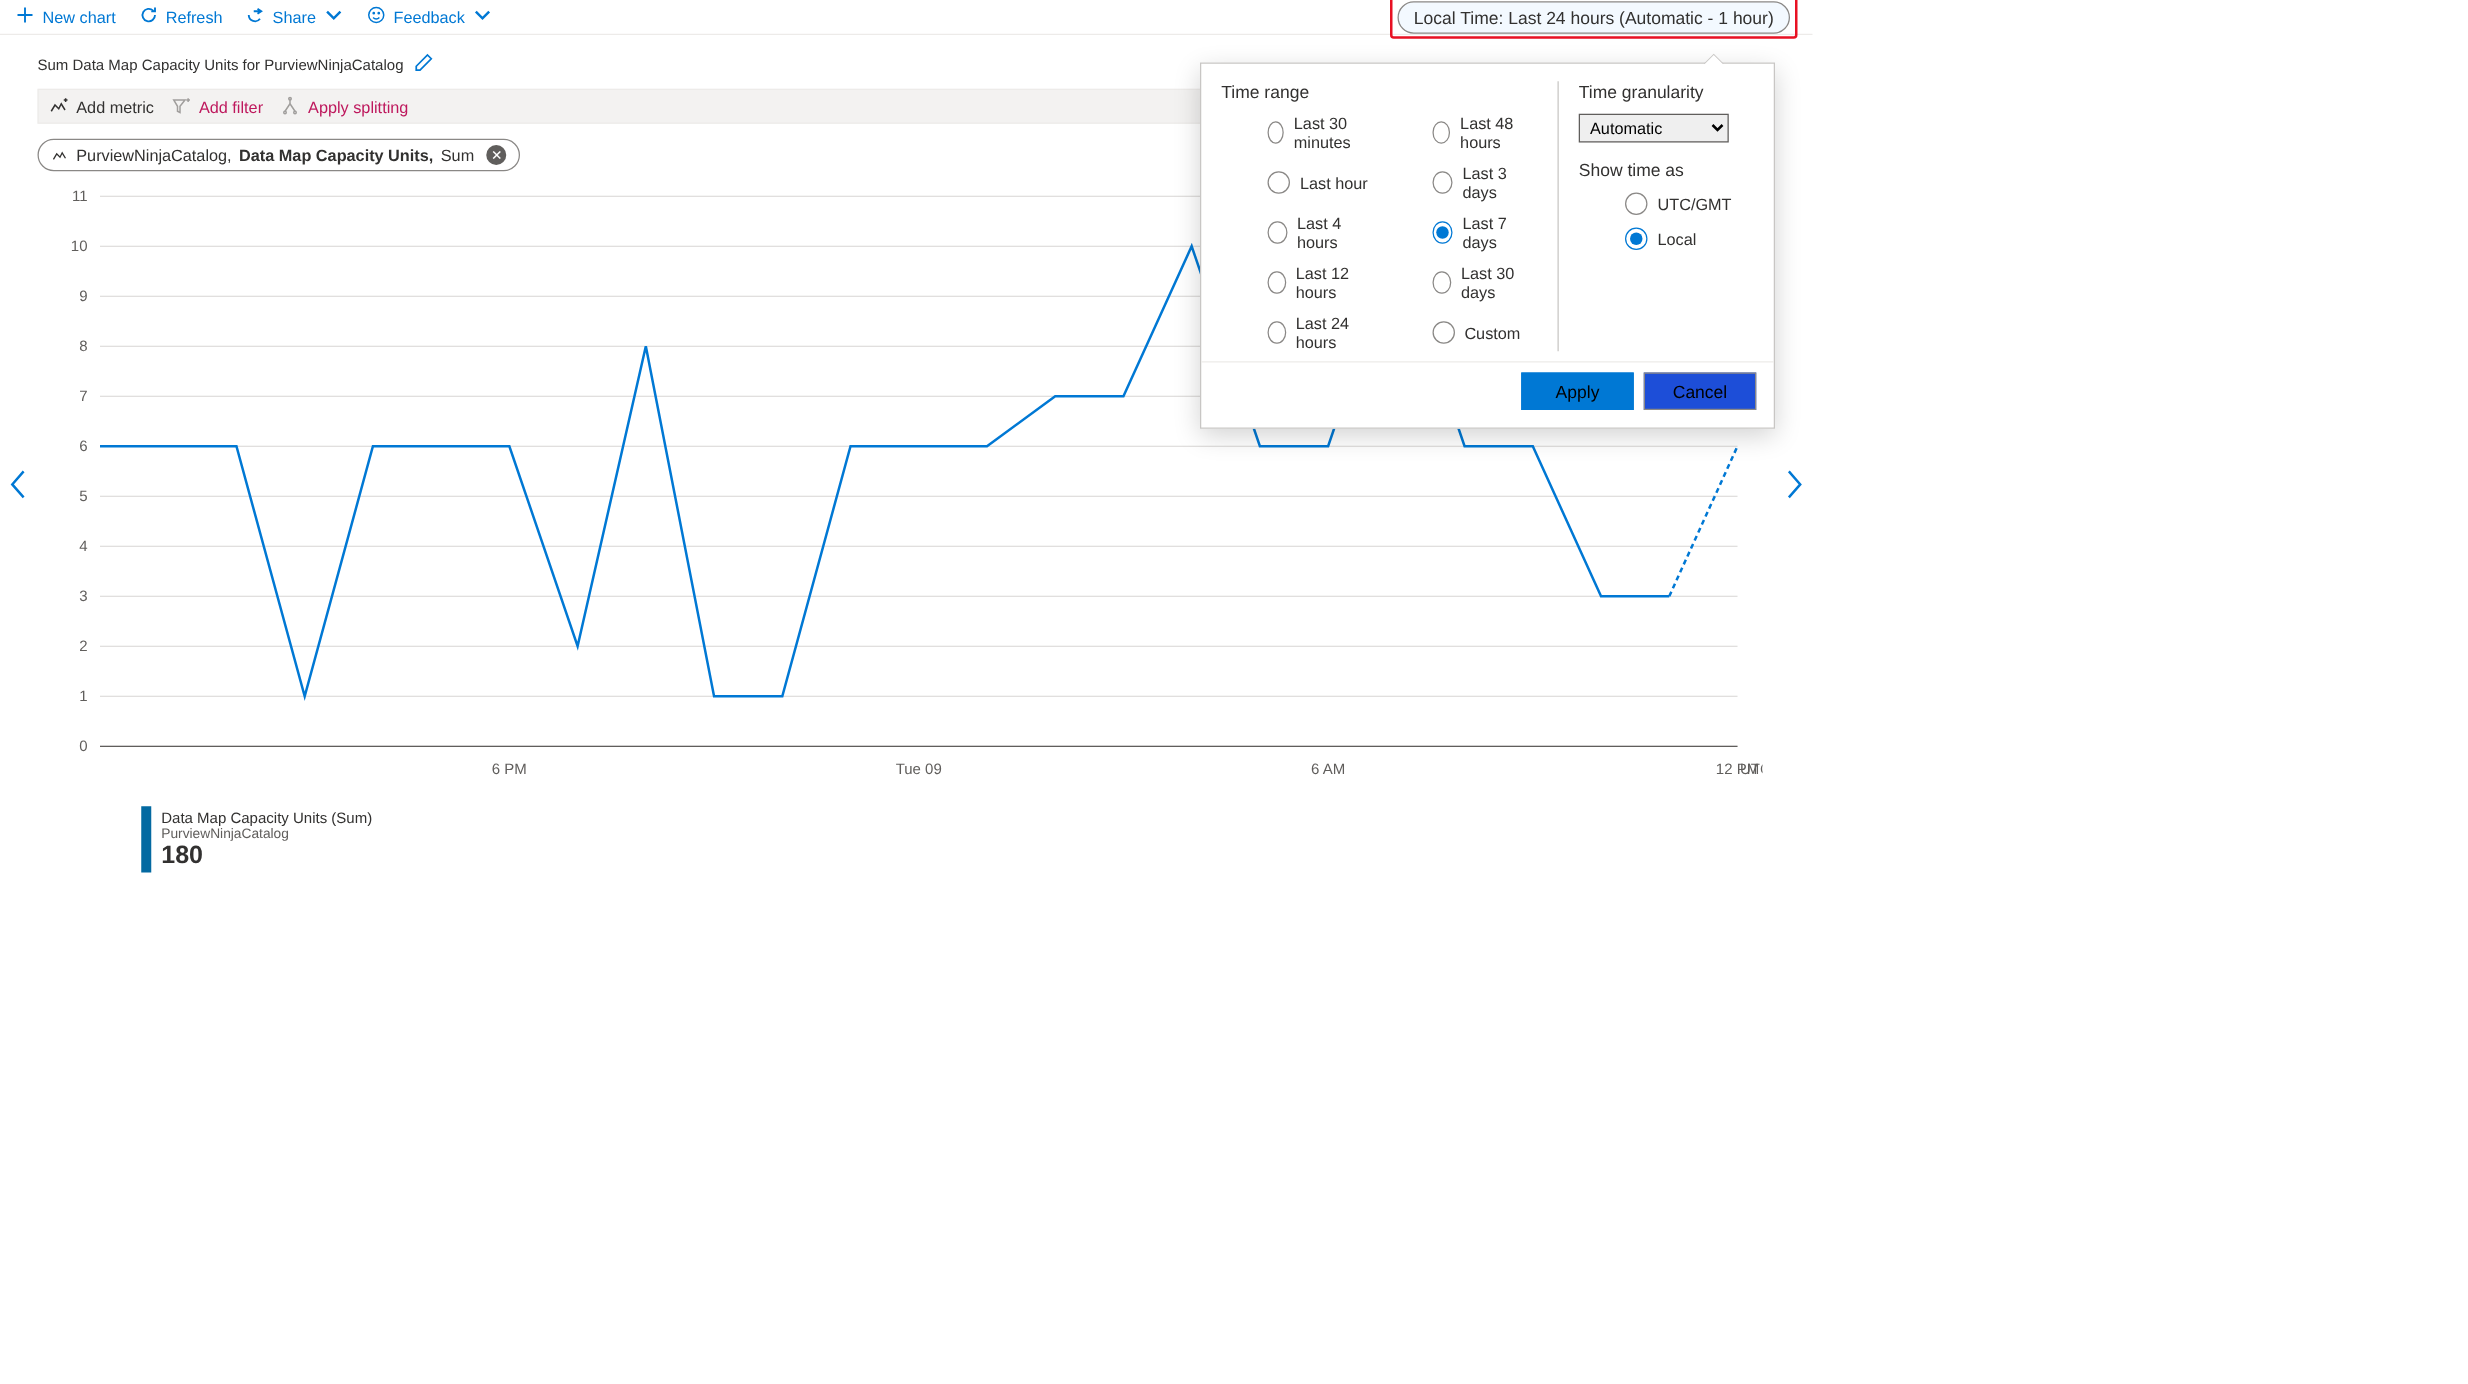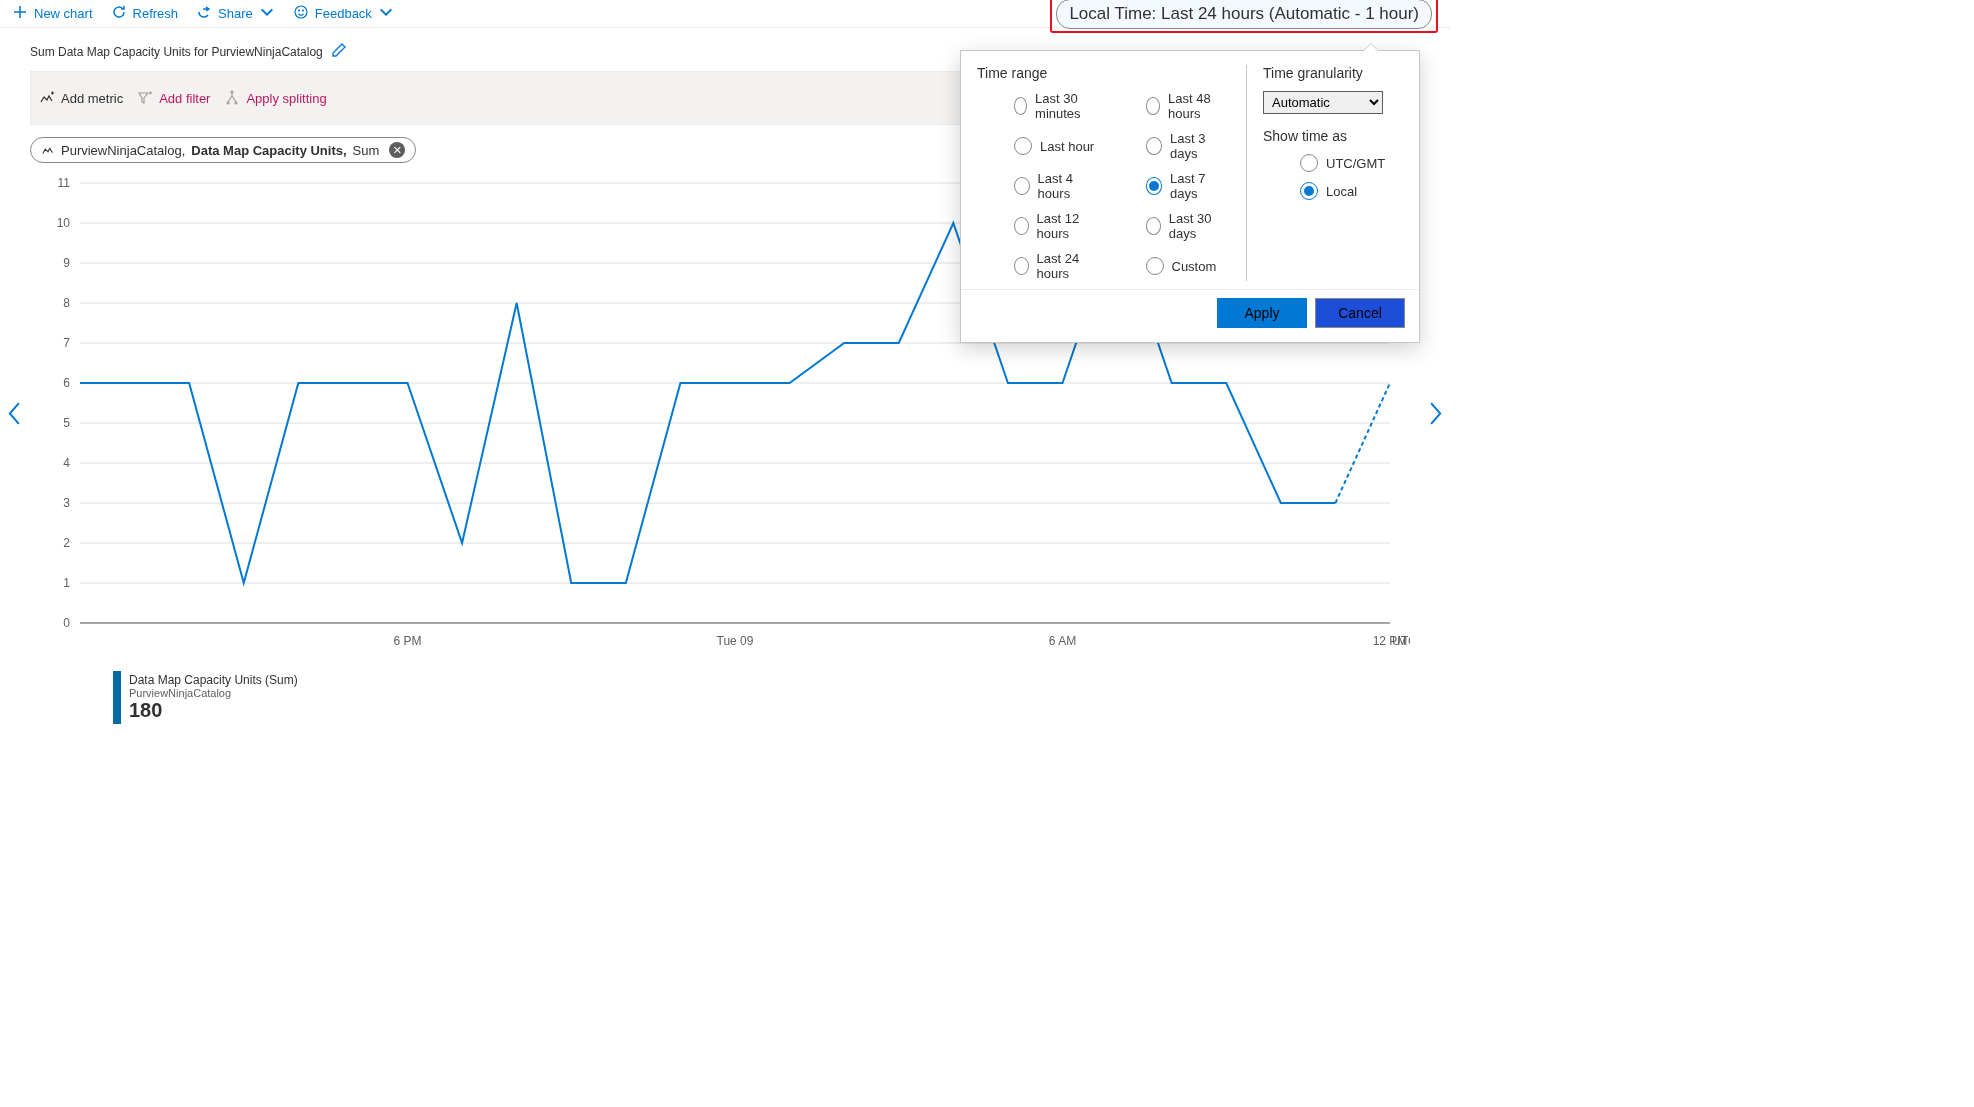--- a/index.html
+++ b/index.html
@@ -27,34 +27,34 @@
     border: 2px solid #e81123;
     border-radius: 3px;
     padding: 2px 4px;
     display: flex;
     align-items: center;
   }
   .time-pill {
     border: 1px solid #8a8886;
     border-radius: 14px;
     padding: 4px 12px;
-    font-size: 17px;
+    font-size: 14px;
     background: #f3f9ff;
     cursor: pointer;
   }
 
   
   .titlebar { padding: 14px 30px 10px 30px; display: flex; align-items: center; gap: 8px; }
   .title { font-size: 12px; font-weight: 400; }
   .edit-icon svg { width: 16px; height: 16px; color: #0078d4; }
 
   
   .toolbar {
     margin: 0 30px;
-    height: 54px;
+    height: 28px;
     background: #f3f2f1;
     border: 1px solid #edebe9;
     display: flex;
     align-items: center;
     padding: 0 8px;
     gap: 14px;
   }
   .tb-item { display: inline-flex; align-items: center; gap: 6px; cursor: pointer; }
   .tb-item.disabled { color: #be185d; cursor: default; }
   .tb-item svg { width: 16px; height: 16px; }

